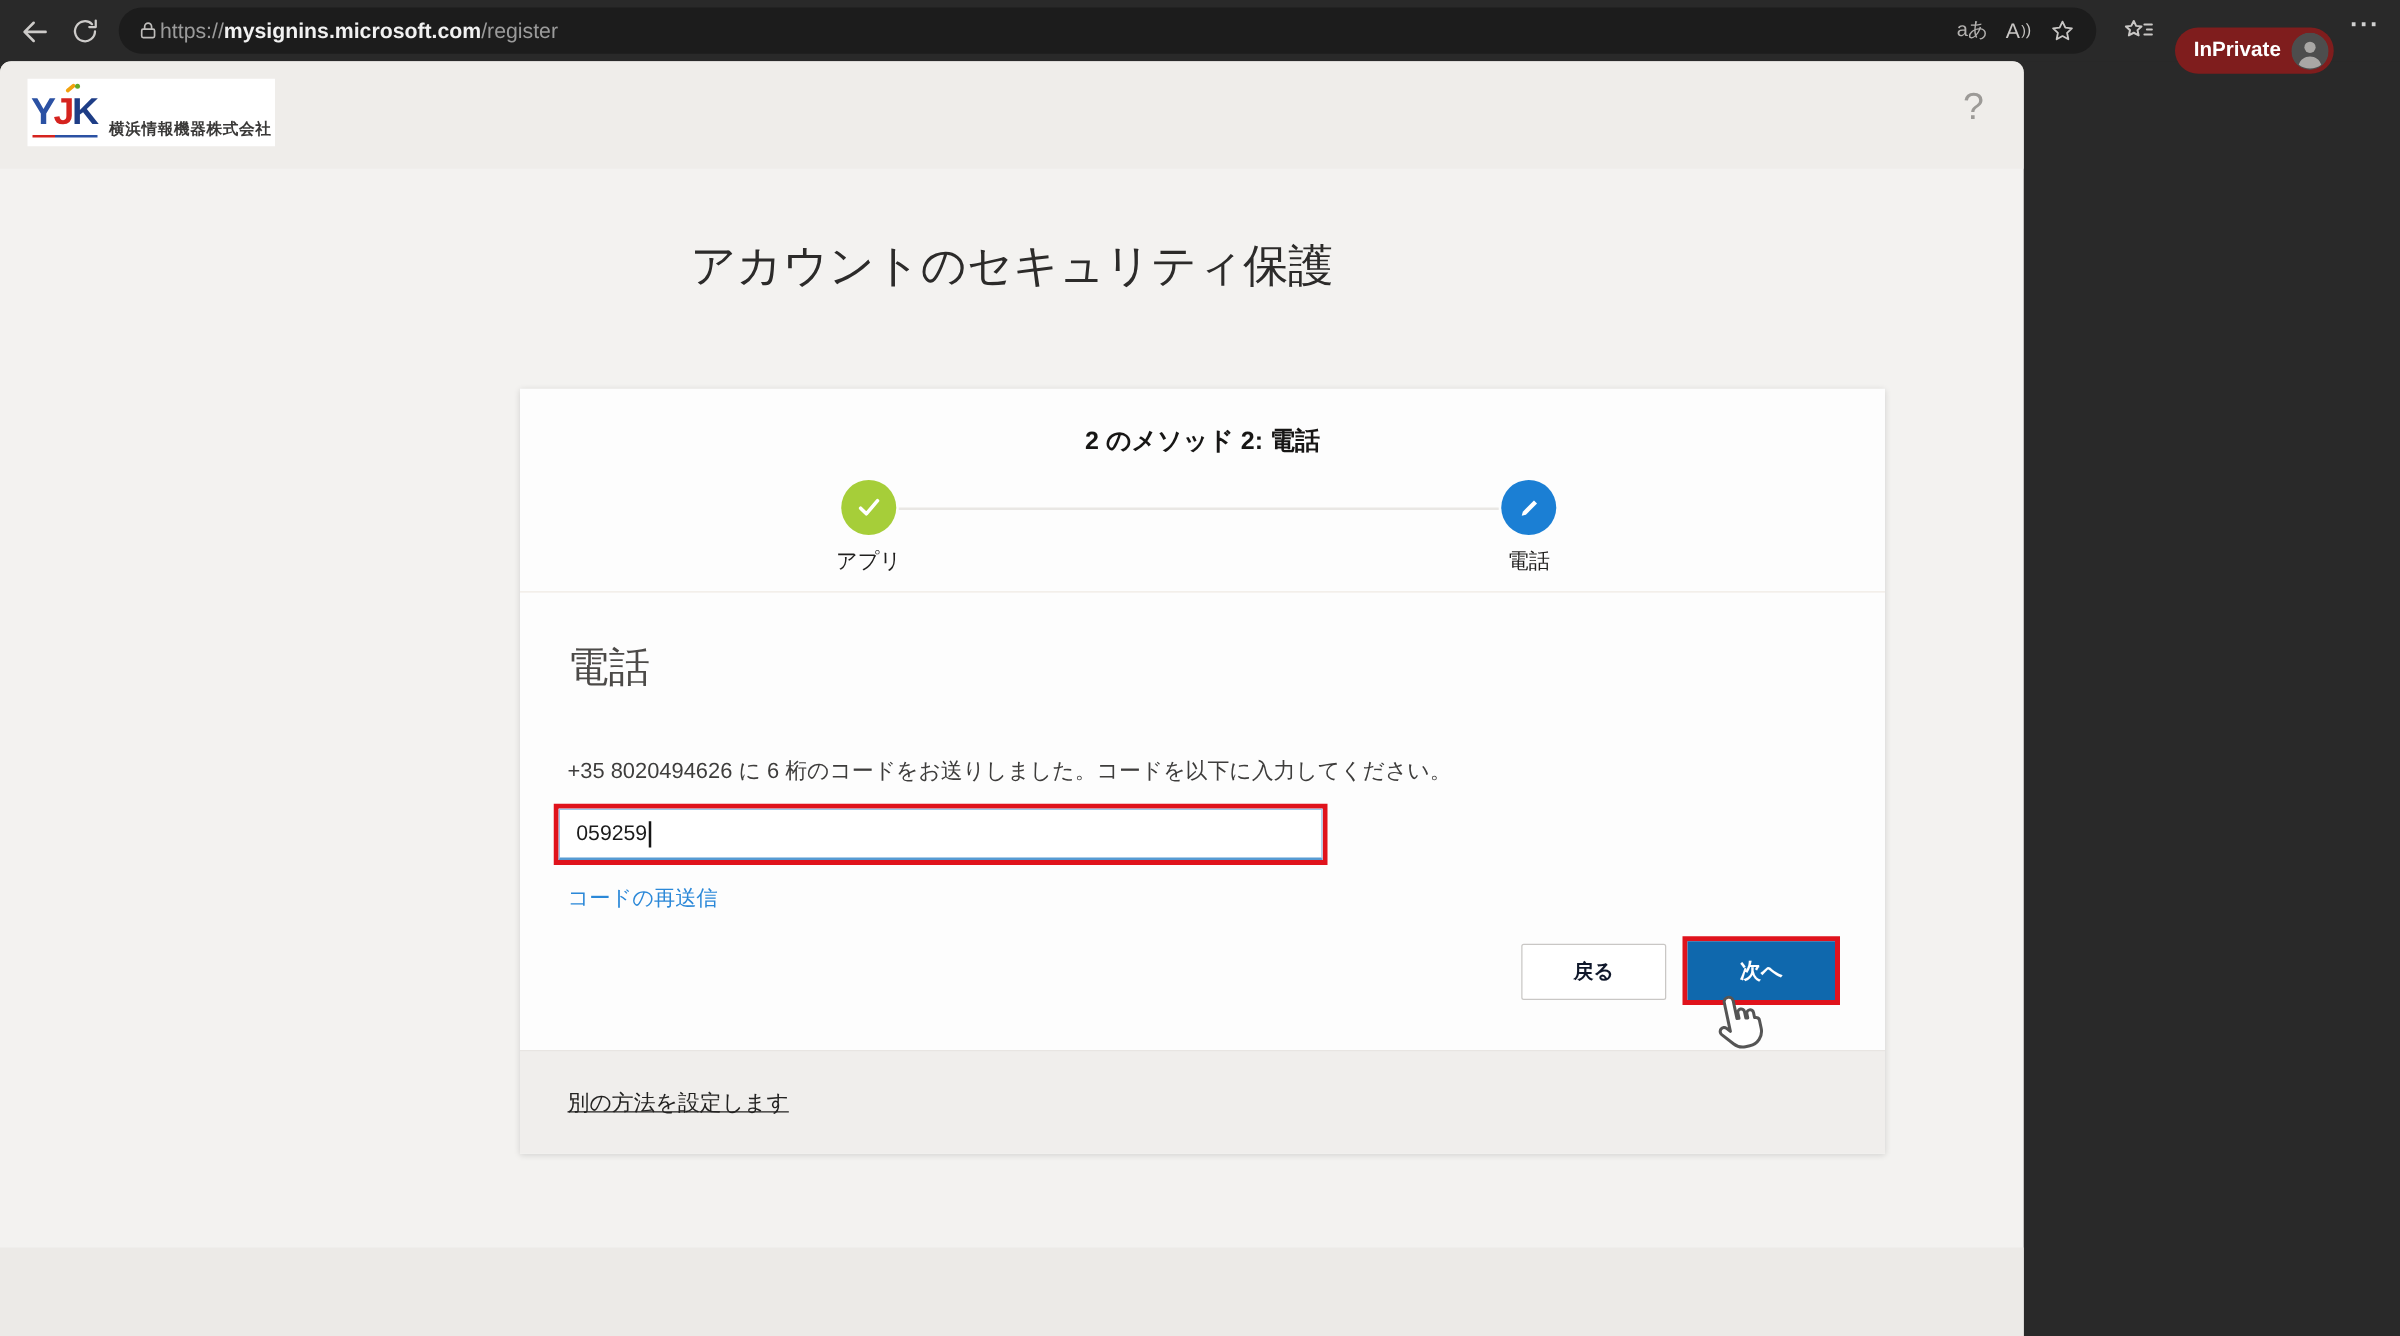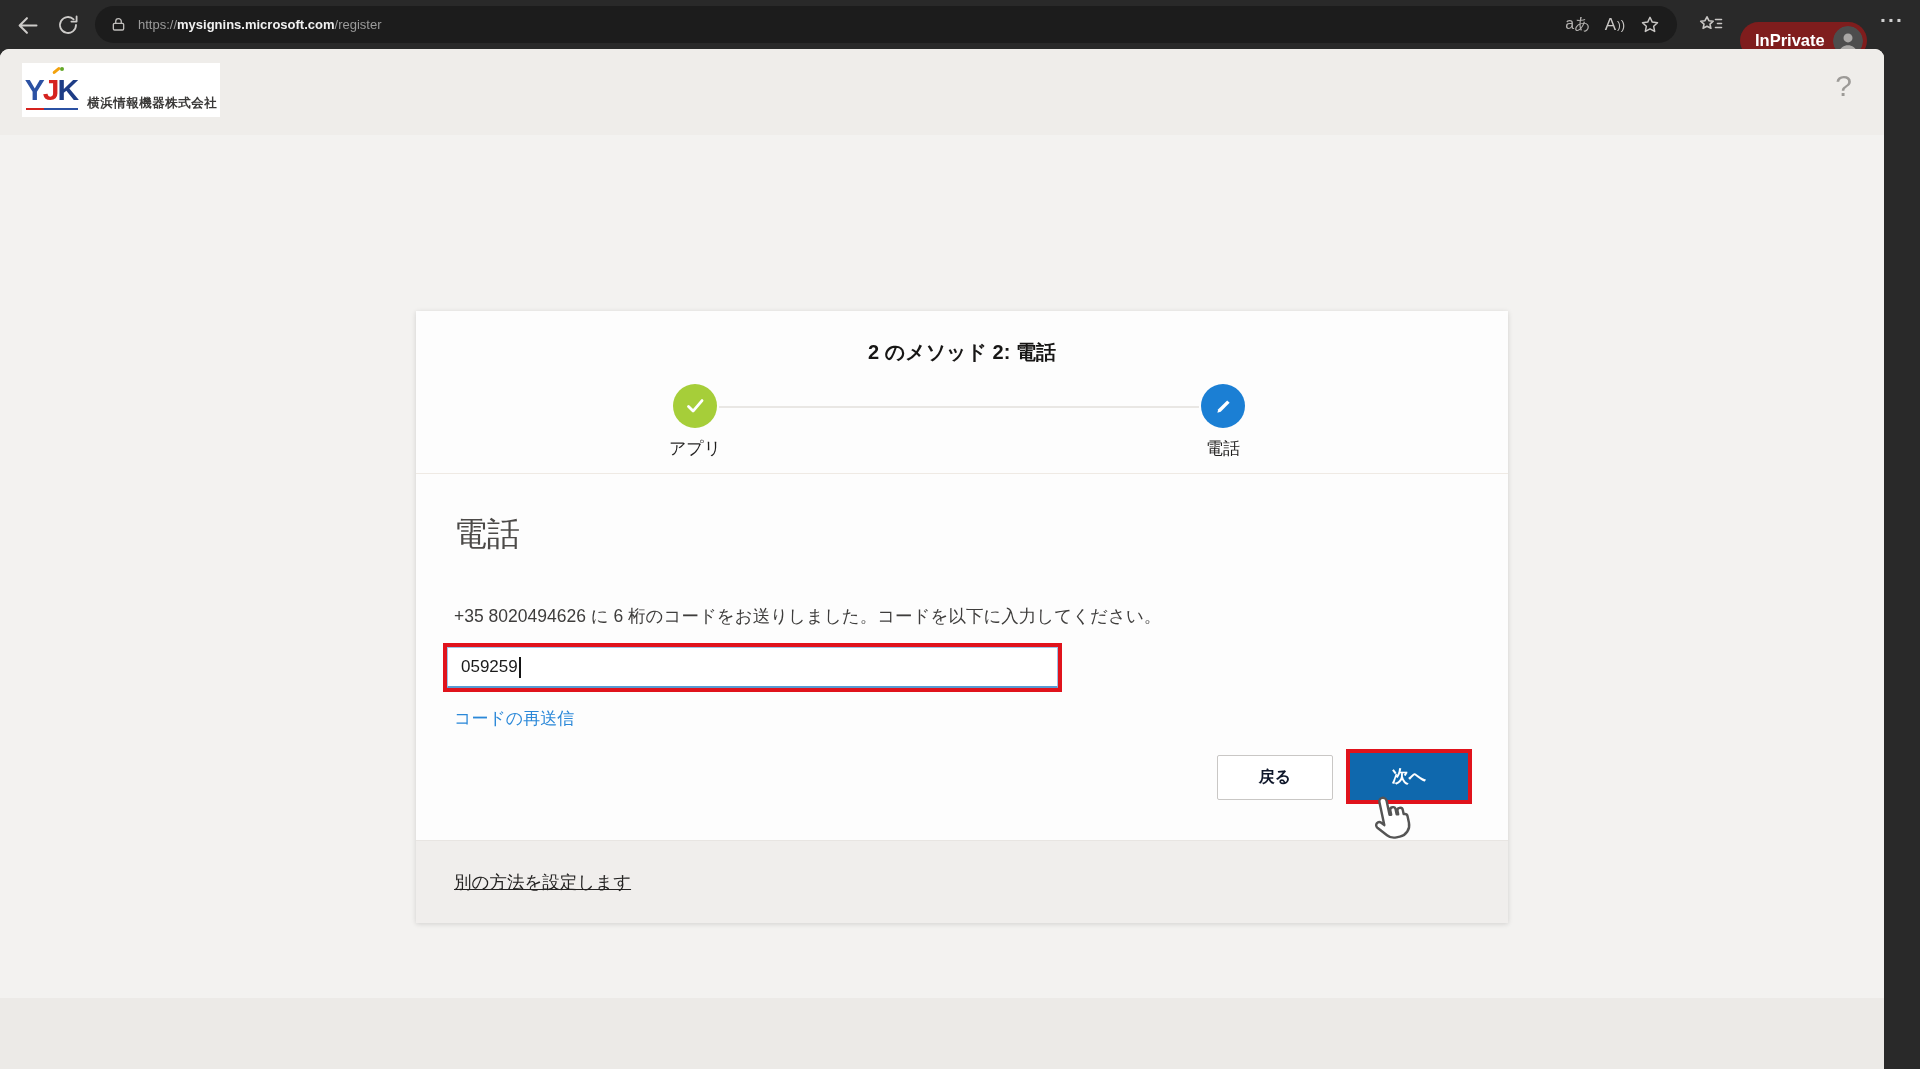--- a/index.html
+++ b/index.html
@@ -13,42 +13,42 @@
   
   .browser-bar { position:absolute; top:0; left:0; width:1920px; height:49px; background:#292929; }
   .nav-icon { position:absolute; top:12px; display:flex; align-items:center; justify-content:center; cursor:pointer; }
   .back-btn { left:12px; width:30px; height:26px; }
   .refresh-btn { left:53px; width:30px; height:26px; }
   .url-bar {
     position:absolute; left:95px; top:6px; width:1582px; height:37px;
     background:#1c1c1c; border-radius:19px; display:flex; align-items:center;
     padding:0 16px 0 14px;
   }
-  .url-text { margin-left:10px; font-size:13px; white-space:nowrap; }
+  .url-text { margin-left:0; font-size:17px; white-space:nowrap; }
   .url-dim { color:#9b9b9b; }
   .url-domain { color:#f1f1f1; font-weight:bold; }
   .url-right { margin-left:auto; display:flex; align-items:center; gap:14px; }
   .translate-ic { font-size:16px; color:#b3b1af; cursor:pointer; }
   .ra { color:#c9c7c5; font-size:16px; cursor:pointer; display:flex; align-items:flex-start; }
   .ra-a { font-size:17px; }
   .ra-w::before { content:"\29"; font-size:11px; margin-left:1px; }
   .ra-w2::before { content:"\29"; font-size:13px; }
   .collections-btn { left:1698px; top:13px; width:26px; height:24px; }
   .inprivate {
     position:absolute; left:1740px; top:22px; height:37px; border-radius:19px;
     background:#7f1d1d; display:flex; align-items:center; gap:8px;
     padding:0 4px 0 15px; cursor:pointer;
   }
   .inprivate-label { color:#fff; font-size:16.5px; font-weight:bold; }
   .avatar { width:30px; height:30px; border-radius:50%; overflow:hidden; display:block; }
   .menu-btn { position:absolute; left:1880px; top:8px; font-size:21px; font-weight:bold; color:#d0d0d0; letter-spacing:1px; cursor:pointer; }
 
   
   .page {
-    position:absolute; top:49px; left:0; width:1884px; height:1020px;
+    position:absolute; top:49px; left:0; width:1619px; height:1020px;
     background:#f3f2f0; border-radius:9px 9px 0 0; overflow:hidden;
   }
   .site-header { position:relative; width:100%; height:86px; background:#efedea; }
   .logo-box {
     position:absolute; left:22px; top:14px; width:198px; height:54px; background:#ffffff;
     display:flex; align-items:center; justify-content:center; gap:10px; cursor:pointer;
   }
   .logo-letters { position:relative; font-weight:bold; font-size:30px; letter-spacing:-2px; line-height:1; }
   .l-y { color:#2b51a3; }
   .l-j { color:#d5231f; position:relative; }
@@ -172,20 +172,21 @@
   <div class="page">
 
     <div class="site-header">
       <div class="logo-box">
         <span class="logo-letters"><span class="l-y">Y</span><span class="l-j">J</span><span class="l-k">K</span><span class="logo-tagline"></span></span>
         <span class="company-name">横浜情報機器株式会社</span>
       </div>
       <span class="help-icon">?</span>
     </div>
 
+    <h1 class="page-title">アカウントのセキュリティ保護</h1>
 
     <div class="card">
 
       <div class="card-head">
         <div class="step-header">2 のメソッド 2: 電話</div>
         <div class="connector"></div>
         <div class="step step-app">
           <div class="circle circle-green">
             <svg viewBox="0 0 24 24" width="26" height="26">
                 <path d="M6 12.5l4.2 4.2L18.5 7" fill="none" stroke="#fff" stroke-width="2.6" stroke-linecap="round" stroke-linejoin="round"></path>

